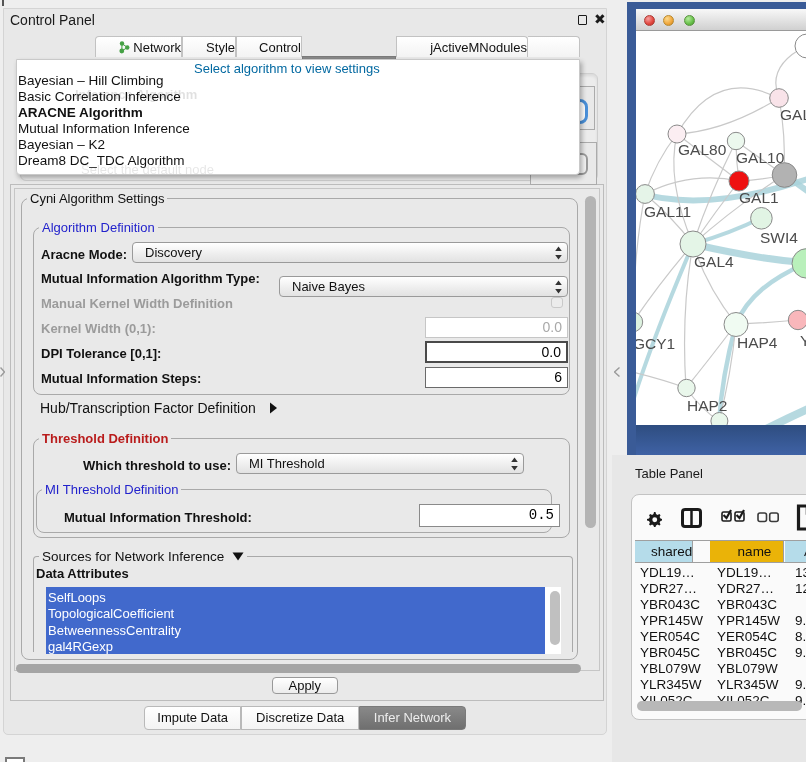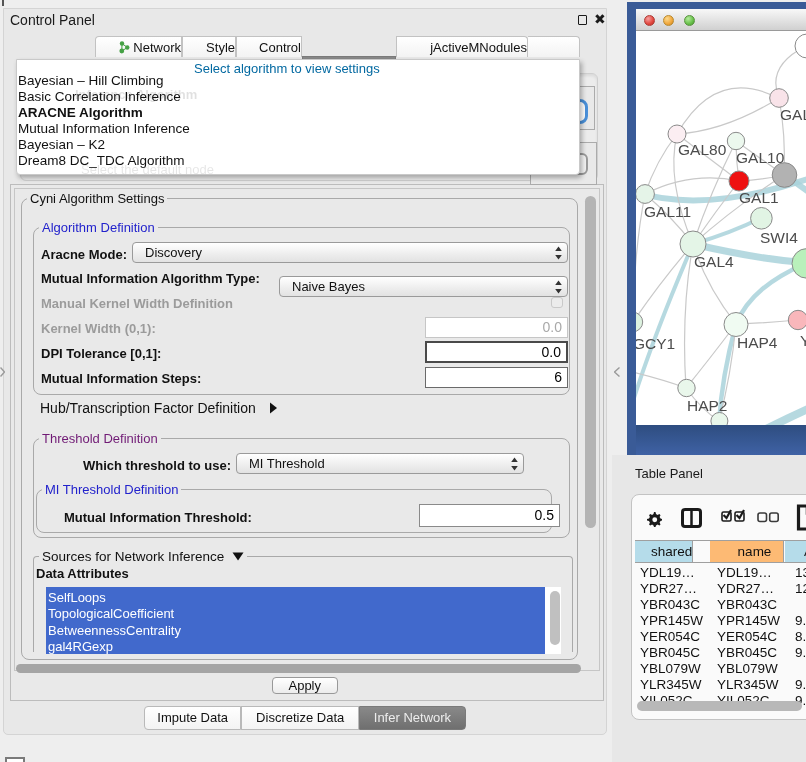--- a/index.html
+++ b/index.html
@@ -2,21 +2,21 @@
 <html><head>
 <meta charset="utf-8">
 <style>
 * { margin:0; padding:0; box-sizing:border-box; }
 html,body { width:806px; height:762px; overflow:hidden; }
 body { background:#eeeeee; font-family:"Liberation Sans", sans-serif; font-size:13px; color:#111; position:relative; }
 .abs { position:absolute; }
 .group { position:absolute; border:1px solid #a9a9a9; border-radius:8px; }
 .gtitle { position:absolute; top:-8px; left:5px; background:#e9e9e9; padding:0 3px; font-size:13px; white-space:nowrap; }
 .blue { color:#2222cc; }
-.green { color:#701a75; }
+.green { color:#b91c1c;font-weight:bold; }
 .bold { font-weight:bold; }
 .gray { color:#9b9b9b; }
 .lbl { position:absolute; font-size:13px; font-weight:bold; white-space:nowrap; }
 .combo { position:absolute; height:21px; background:linear-gradient(#ffffff,#ededed 60%,#e2e2e2);
   border:1px solid #9a9a9a; border-radius:4px; font-size:13px; line-height:19px; padding-left:12px; color:#111; }
 .combo svg { position:absolute; right:4px; top:2px; }
 .field { position:absolute; height:21px; background:#ffffff; text-align:right; font-size:14px;
   line-height:18px; padding-right:5px; }
 .tab { position:absolute; top:35.5px; height:21.5px; line-height:21px; text-align:right;
   background:linear-gradient(#ffffff,#f3f3f3); border:1px solid #c2c2c2; border-bottom:none;
@@ -101,21 +101,21 @@
 <div class="lbl" style="left:83px; top:457.5px;">Which threshold to use:</div>
 <div class="combo" style="left:236px; top:452.5px; width:288px;">MI Threshold
   <svg width="9" height="16" viewBox="0 0 9 16">
       <path d="M4.5 1.5 L7.8 6 H1.2 Z M4.5 14.5 L1.2 10 H7.8 Z" fill="#333"></path>
     </svg>
 </div>
 <div class="group" style="left:36px; top:489px; width:516px; height:44px;">
     <div class="gtitle blue">MI Threshold Definition</div>
   </div>
 <div class="lbl" style="left:64px; top:509.5px;">Mutual Information Threshold:</div>
-<div class="field" style="left:419px; top:503.5px; width:141px; height:23.5px; border:1px solid #8a8a8a; color:#000; line-height:21px;">0.5</div>
+<div class="field" style="left:419px; top:503.5px; width:141px; height:23.5px; border:1px solid #8a8a8a; color:#000; line-height:21px;font-family:Liberation Mono, monospace;">0.5</div>
 
 <div class="group" style="left:33px; top:556px; width:540px; height:96px; border-bottom:none; border-radius:4px 4px 0 0;">
   <div class="gtitle" style="font-weight:normal; font-size:13.5px;">Sources for Network Inference
     <svg width="12" height="9" viewBox="0 0 12 9" style="margin-left:4px; vertical-align:0px;">
         <path d="M0.5 0.5 L11.5 0.5 L6 8.5 Z" fill="#111"></path>
       </svg>
   </div>
 </div>
 <div class="lbl" style="left:36px; top:566px;">Data Attributes</div>
 <div class="abs" style="left:45.5px; top:586.5px; width:515px; height:67.5px; background:#ffffff;"></div>
@@ -243,21 +243,21 @@
     <rect x="1" y="1" width="8.5" height="8.5" rx="2" fill="none" stroke="#3a3a3a" stroke-width="1.6"></rect>
     <rect x="12.7" y="1" width="8.5" height="8.5" rx="2" fill="none" stroke="#3a3a3a" stroke-width="1.6"></rect>
   </svg>
   <svg class="abs" style="left:164px; top:9px;" width="20" height="27" viewBox="0 0 20 27">
     <path d="M2.5 2 L12 2 L18 8.5 L18 25 L2.5 25 Z" fill="#fafafa" stroke="#1a1a1a" stroke-width="3.2"></path>
     <path d="M11 2 L11 9.5 L18 9.5" fill="none" stroke="#1a1a1a" stroke-width="2.5"></path>
   </svg>
 
   <div class="abs" style="left:3px; top:45px; width:181px; height:23px; border-top:1px solid #9f9f9f; border-bottom:1px solid #9f9f9f; overflow:hidden;">
     <div class="hc" style="left:0; width:58px; background:#b5dcea; border-right:1px solid #9f9f9f;">shared…</div>
-    <div class="hc" style="left:75px; width:74px; background:#fdba74; border-right:1px solid #9f9f9f;">name</div>
+    <div class="hc" style="left:75px; width:74px; background:#eab308; border-right:1px solid #9f9f9f;">name</div>
     <div class="hc" style="left:150px; width:31px; background:#b5dcea;">A</div>
   </div>
   <div class="abs" style="left:3px; top:68px; width:181px; height:150px; overflow:hidden;">
     <div class="tr" style="left:5px; top:2px;">YDL19…</div>
       <div class="tr" style="left:82px; top:2px;">YDL19…</div>
       <div class="tr" style="left:160px; top:2px;">13</div>
     <div class="tr" style="left:5px; top:18px;">YDR27…</div>
       <div class="tr" style="left:82px; top:18px;">YDR27…</div>
       <div class="tr" style="left:160px; top:18px;">12</div>
     <div class="tr" style="left:5px; top:34px;">YBR043C</div>

